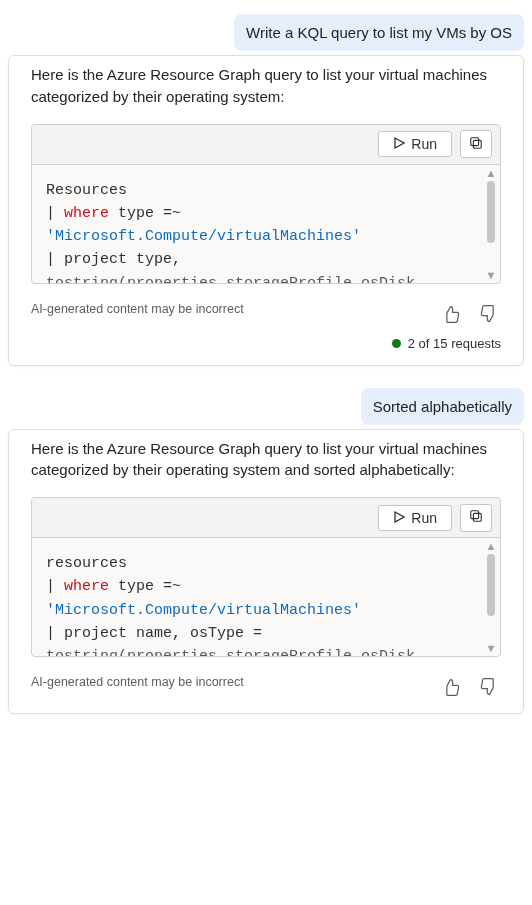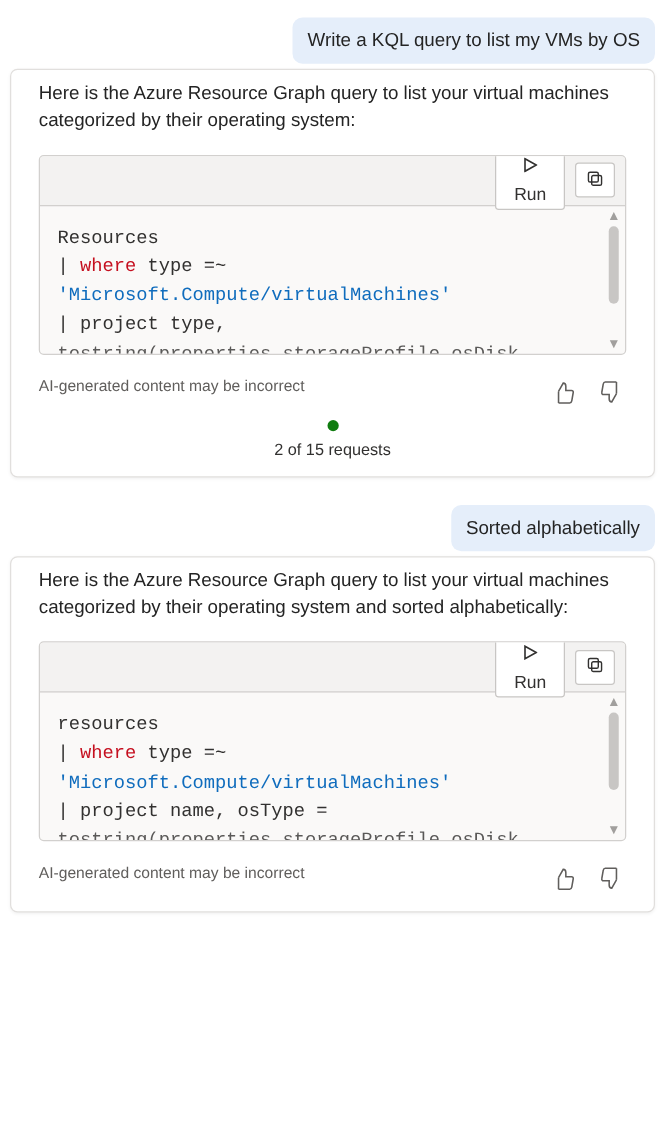--- a/index.html
+++ b/index.html
@@ -57,21 +57,20 @@
     display: flex;
     align-items: center;
     gap: 6px;
     background: #fff;
     border: 1px solid #c8c6c4;
     border-radius: 3px;
     padding: 4px 14px;
     font-size: 14px;
     color: #323130;
     cursor: pointer;
-    flex-direction: column;
   }
   .run-btn svg { width: 12px; height: 12px; }
   .copy-btn {
     width: 32px;
     height: 28px;
     background: #fff;
     border: 1px solid #c8c6c4;
     border-radius: 3px;
     display: flex;
     align-items: center;
@@ -134,21 +133,20 @@
   }
   .fb-btn svg { width:20px; height:20px; stroke:#605e5c; fill:none; stroke-width:1.5; }
   .requests-row {
     display:flex;
     align-items:center;
     justify-content:flex-end;
     gap:7px;
     margin-top:10px;
     font-size:13px;
     color:#323130;
-    flex-direction:column;
   }
   .dot {
     width:9px; height:9px; border-radius:50%;
     background:#107c10;
   }
 </style>
 </head>
 <body>
 
 <div class="user-msg">Write a KQL query to list my VMs by OS</div>

